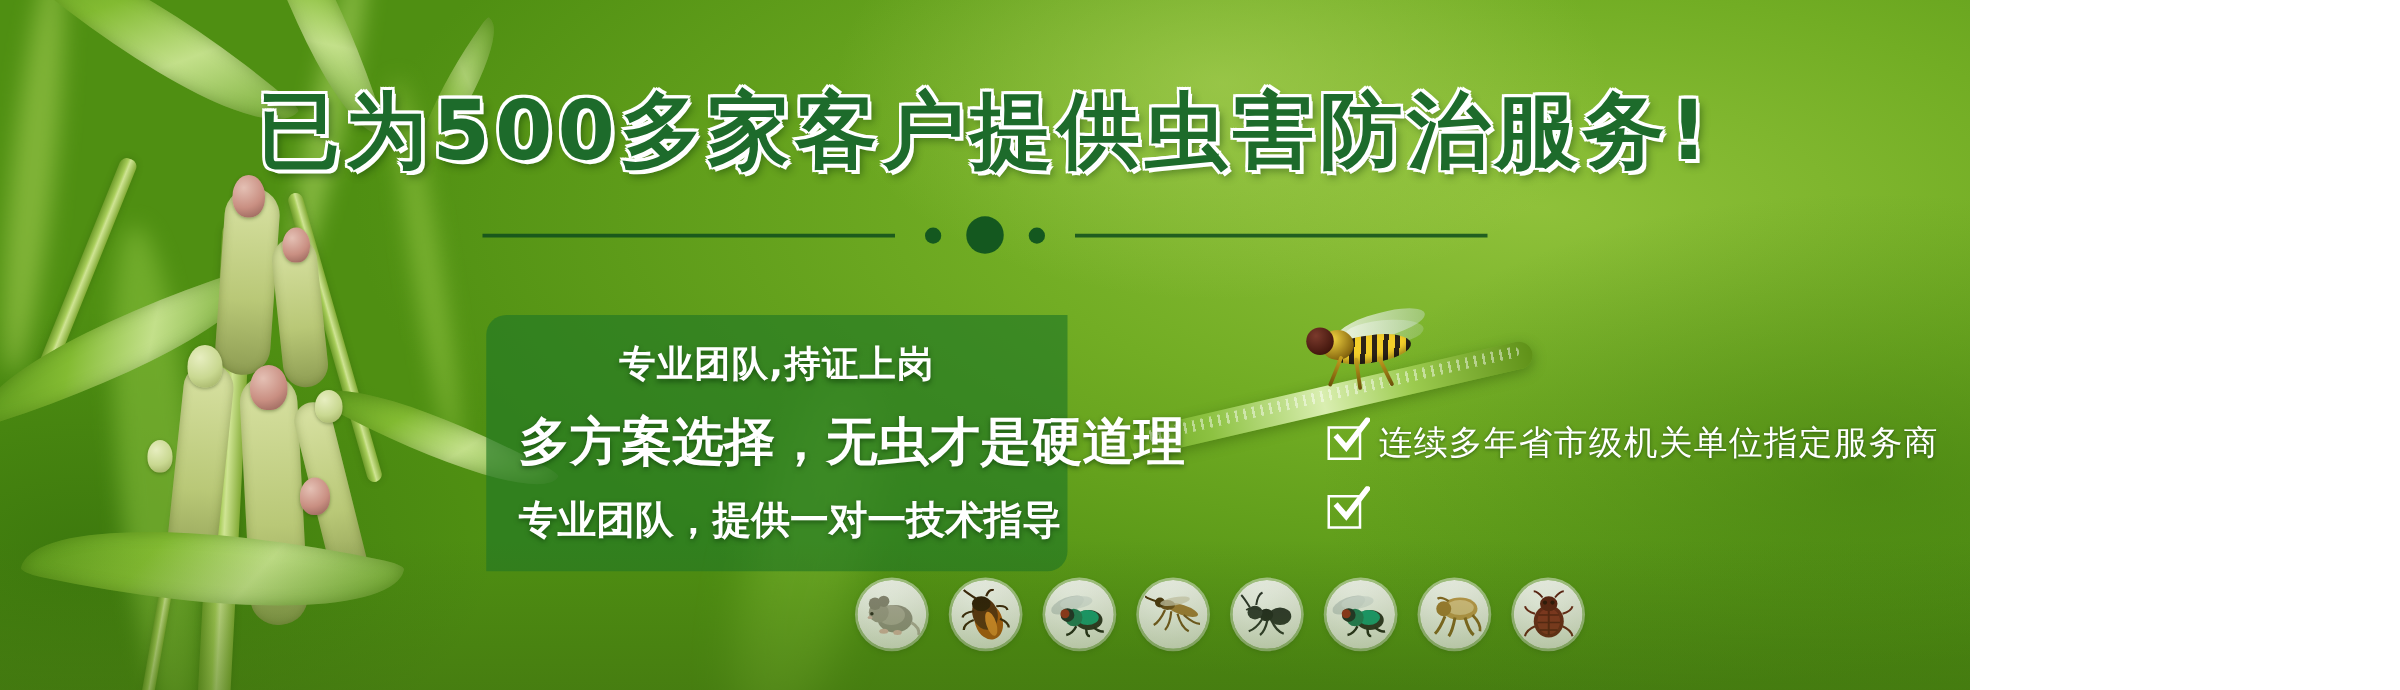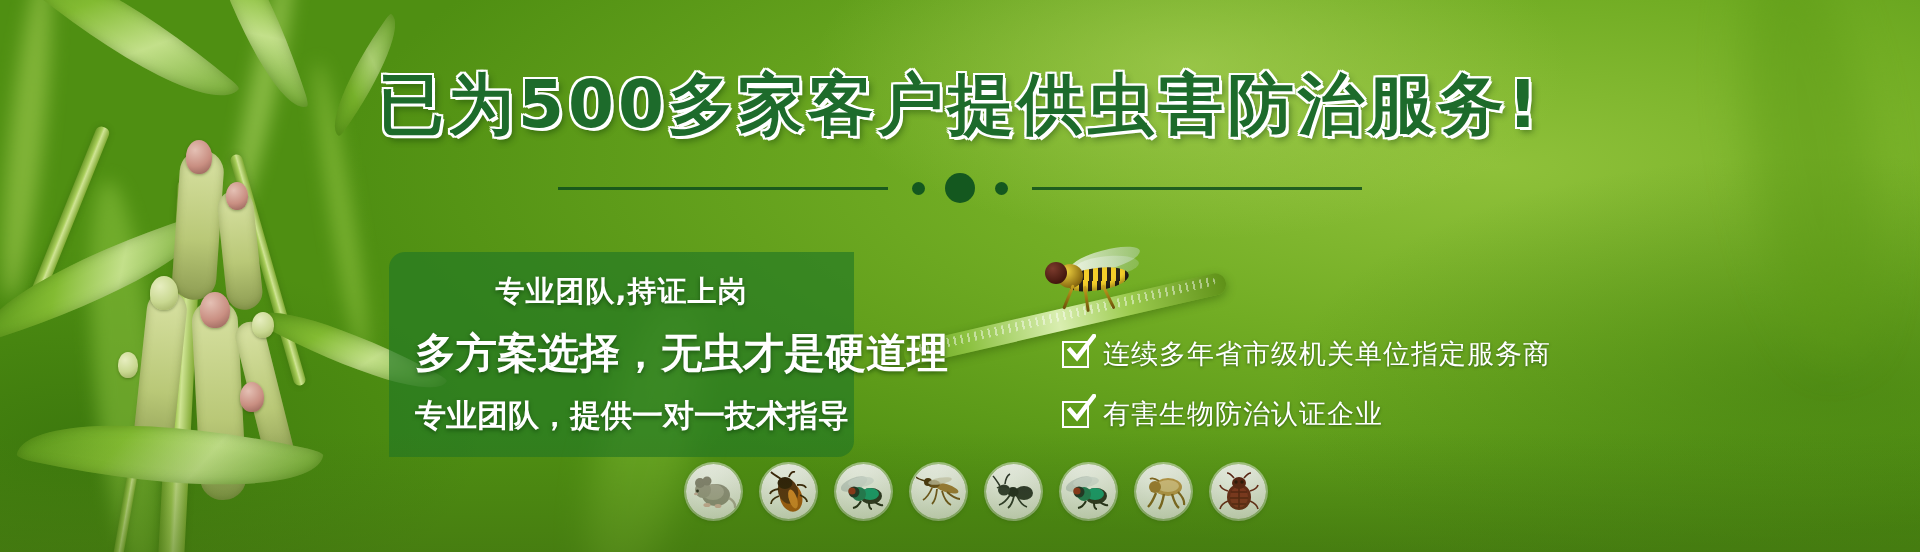--- a/index.html
+++ b/index.html
@@ -4,21 +4,21 @@
 <style>
   html, body {
     margin: 0;
     padding: 0;
     background: #ffffff;
   }
   * { box-sizing: border-box; }
 
   .banner {
     position: relative;
-    width: 1920px;
+    width: 1576px;
     height: 552px;
     overflow: hidden;
     font-family: "Liberation Sans", "DejaVu Sans", sans-serif;
     background: #5fa019;
   }
 
   
   .bg-base {
     position: absolute;
     inset: 0;
@@ -372,21 +372,20 @@
         </svg>
       </span>
       <span>连续多年省市级机关单位指定服务商</span>
     </div>
     <div class="check-row">
       <span class="check-box">
         <svg class="tick" viewBox="0 0 30 30" aria-hidden="true">
           <path d="M4 16 L11 24 L28 2" fill="none" stroke="#ffffff" stroke-width="4.5" stroke-linecap="square"></path>
         </svg>
       </span>
-      <span>有害生物防治认证企业</span>
     </div>
   </div>
 
   <div class="pests">
 
     <div class="pest" title="鼠">
       <svg width="46" height="40" viewBox="0 0 46 40">
         <ellipse cx="25" cy="23" rx="14" ry="11" fill="#9a938c"></ellipse>
         <ellipse cx="22" cy="20" rx="11" ry="8" fill="#b4aca4"></ellipse>
         <circle cx="12" cy="18" r="8" fill="#a49c94"></circle>

